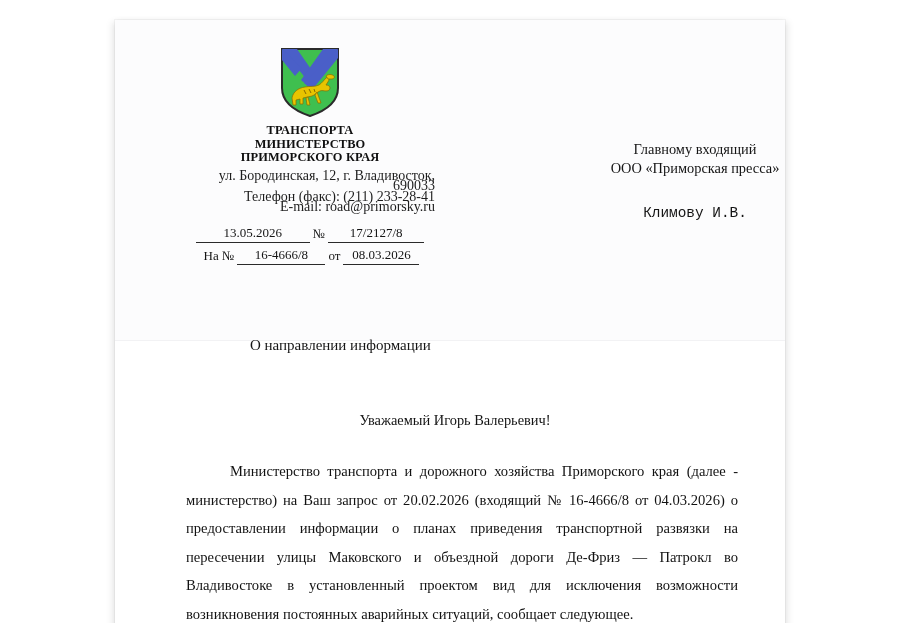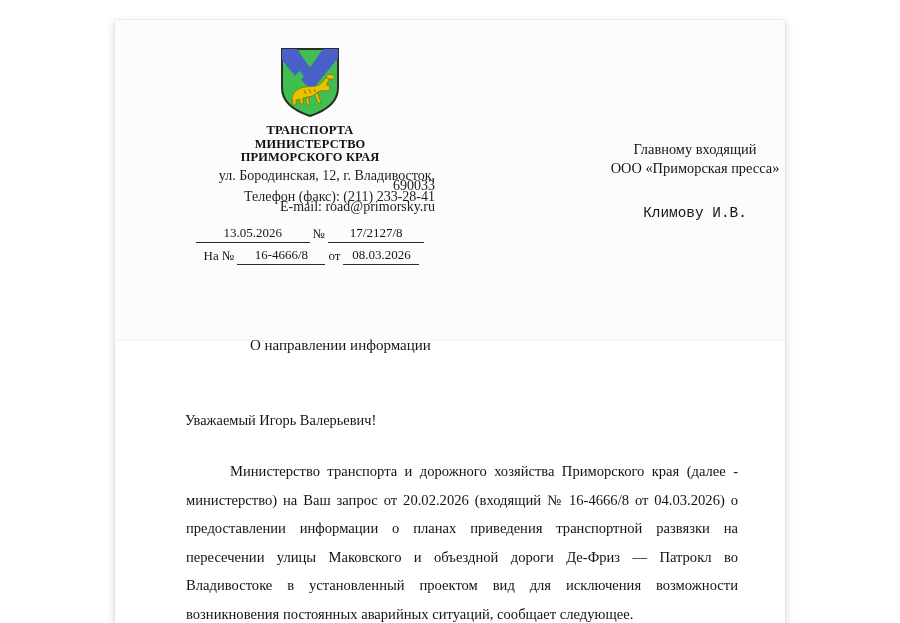--- a/index.html
+++ b/index.html
@@ -113,21 +113,21 @@
     font-size: 15px;
     color: #161616;
   }
 
   
   #greeting {
     position: absolute;
     left: 70px;
     top: 392px;
     width: 540px;
-    text-align: left;
+    text-align: center;
     font-size: 14.4px;
     color: #131313;
   }
 
   
   #body-text {
     position: absolute;
     left: 71px;
     top: 437px;
     width: 552px;

